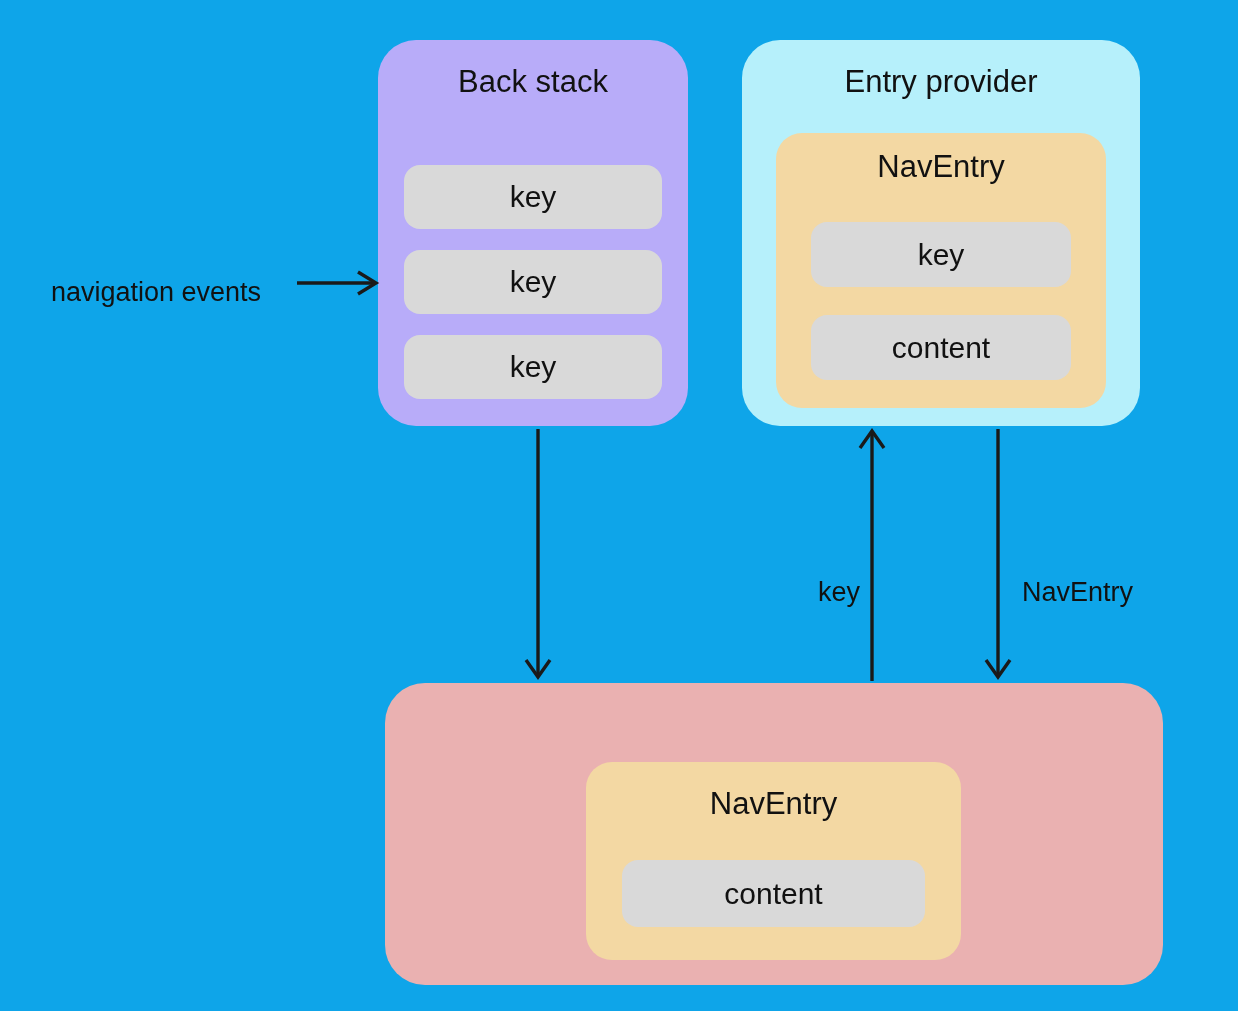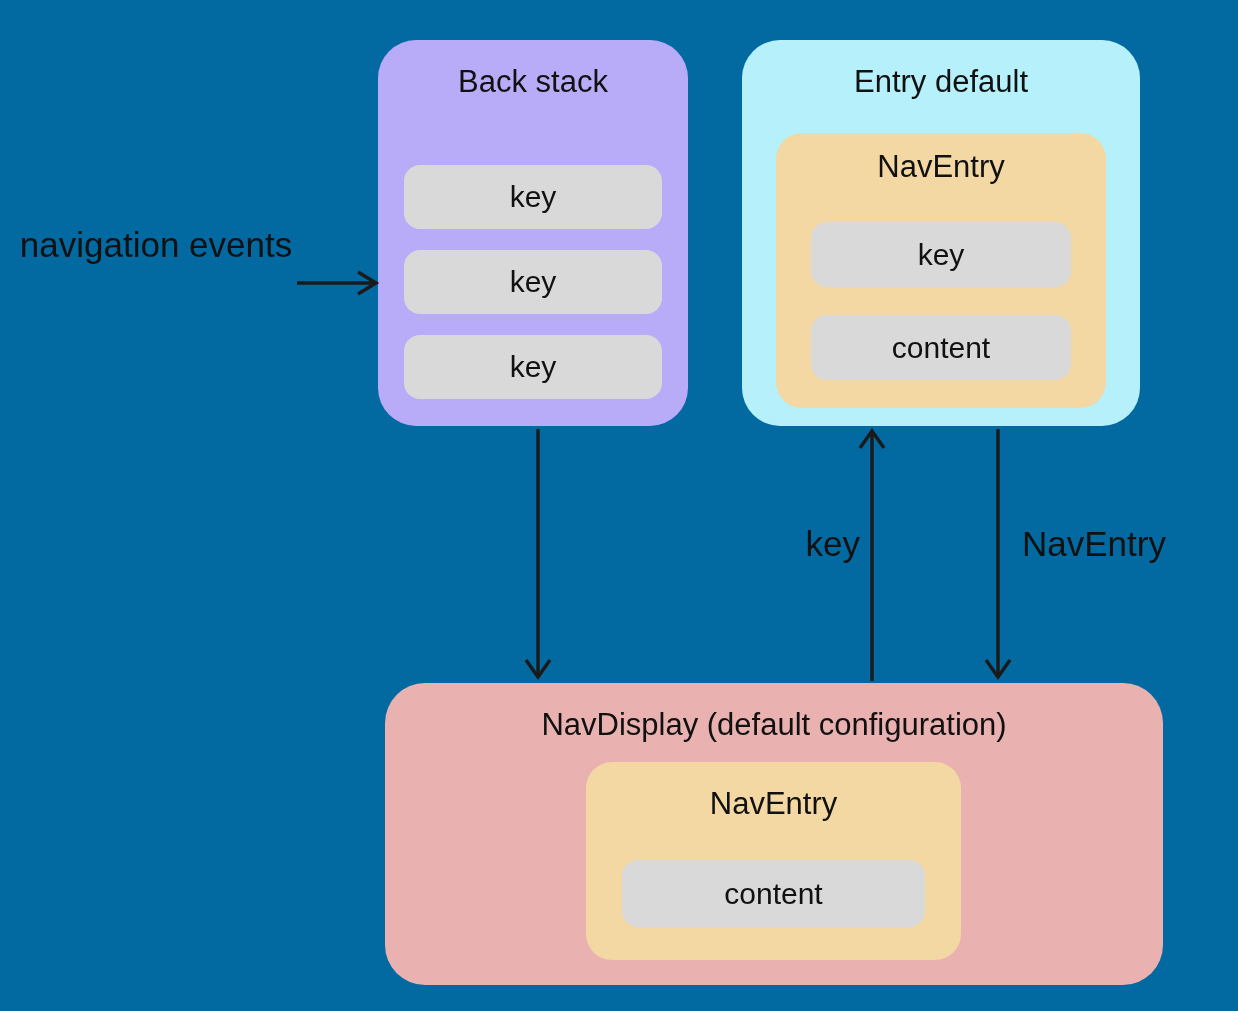--- a/index.html
+++ b/index.html
@@ -5,21 +5,21 @@
   html, body { margin: 0; padding: 0; background: #ffffff; }
   body {
     font-family: "Liberation Sans", sans-serif;
     color: #111111;
     -webkit-font-smoothing: antialiased;
   }
   .canvas {
     position: relative;
     width: 1238px;
     height: 1011px;
-    background: #0369a1;
+    background: #0ea5e9;
     overflow: hidden;
   }
   .box { position: absolute; box-sizing: border-box; }
 
   
   .back-stack    { left: 378px; top: 40px;  width: 310px; height: 386px; background: #b8acf9; border-radius: 38px; }
   .entry-provider{ left: 742px; top: 40px;  width: 398px; height: 386px; background: #b6f0fb; border-radius: 38px; }
   .nav-display   { left: 385px; top: 683px; width: 778px; height: 302px; background: #eab1b1; border-radius: 40px; }
 
   .box-title {
@@ -59,21 +59,21 @@
   .bs-pill-1 { top: 210px; }
   .bs-pill-2 { top: 295px; }
 
   .ep-nav-entry .pill { left: 35px; width: 260px; height: 65px; }
   .ep-pill-key { top: 89px; }
   .ep-pill-content { top: 182px; }
 
   .nd-nav-entry .pill { left: 36px; width: 303px; height: 67px; top: 98px; }
 
   
-  .float-label { position: absolute; font-size: 35px; line-height: 47px; color: #111111; }
+  .float-label { position: absolute; font-size: 27px; line-height: 47px; color: #111111; margin-top: 48px; }
   .nav-events-label { left: 0; top: 221px; width: 312px; text-align: center; }
   .key-arrow-label { left: 760px; top: 525px; width: 100px; text-align: right; line-height: 38px; }
   .nav-entry-arrow-label { left: 1022px; top: 525px; width: 160px; text-align: left; line-height: 38px; }
 
   
   .arrows {
     position: absolute;
     left: 0; top: 0;
     width: 1238px; height: 1011px;
     pointer-events: none;
@@ -92,30 +92,29 @@
 <div class="canvas">
 
   <div class="box back-stack">
     <div class="box-title">Back stack</div>
     <div class="pill bs-pill-0">key</div>
     <div class="pill bs-pill-1">key</div>
     <div class="pill bs-pill-2">key</div>
   </div>
 
   <div class="box entry-provider">
-    <div class="box-title">Entry default</div>
+    <div class="box-title">Entry provider</div>
     <div class="nav-entry-inner ep-nav-entry">
       <div class="box-title">NavEntry</div>
       <div class="pill ep-pill-key">key</div>
       <div class="pill ep-pill-content">content</div>
     </div>
   </div>
 
   <div class="box nav-display">
-    <div class="box-title">NavDisplay (default configuration)</div>
     <div class="nav-entry-inner nd-nav-entry">
       <div class="box-title">NavEntry</div>
       <div class="pill">content</div>
     </div>
   </div>
 
   <div class="float-label nav-events-label">
     <div>navigation events</div>
   </div>
 

